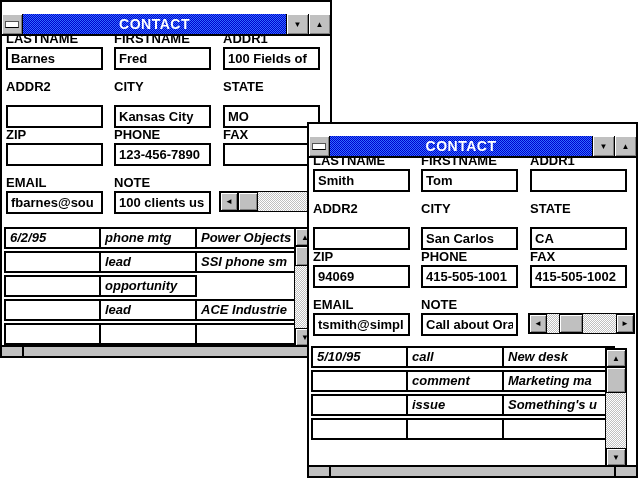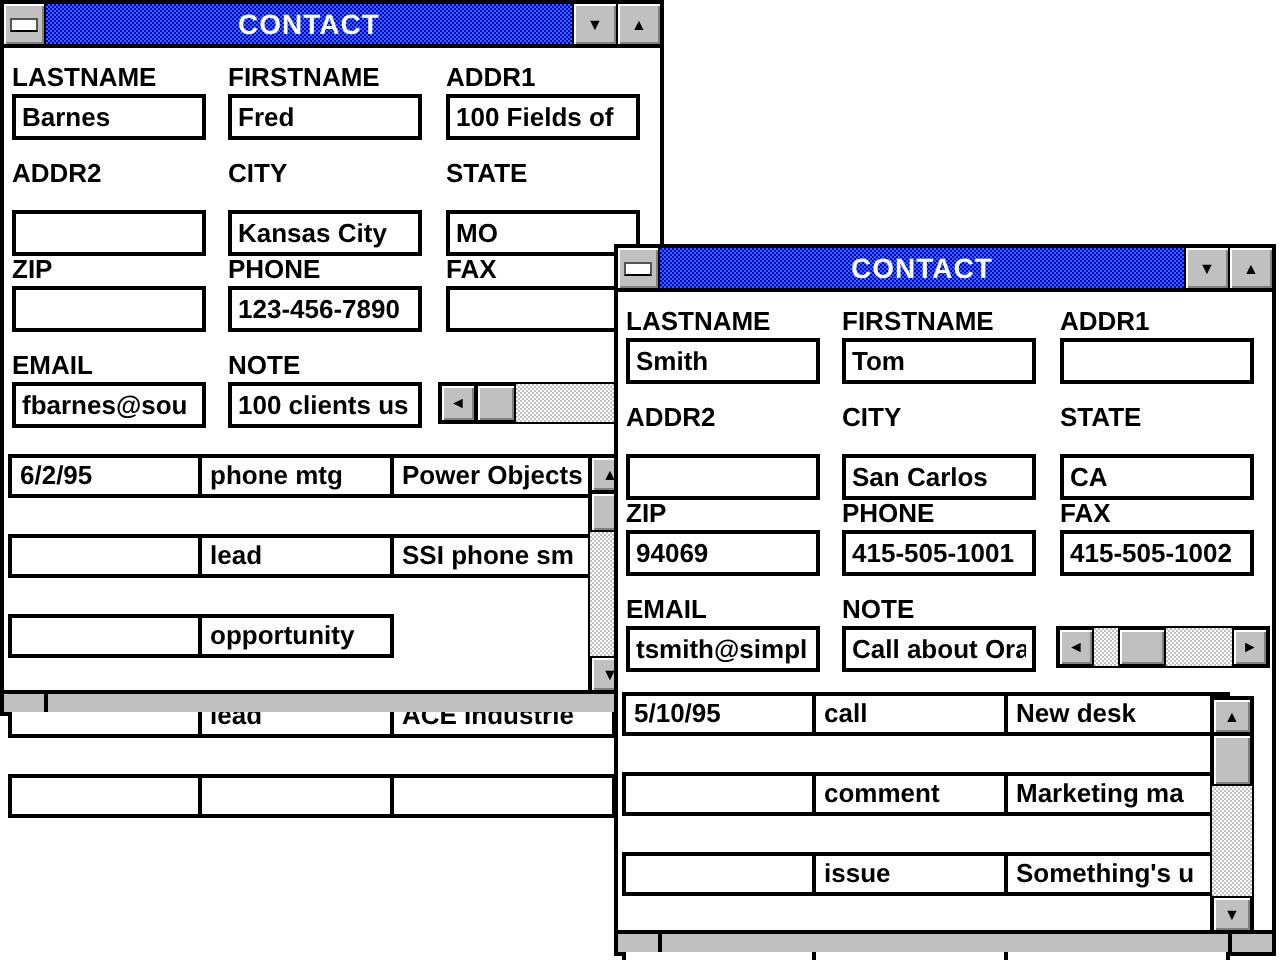--- a/index.html
+++ b/index.html
@@ -1,21 +1,21 @@
 <!DOCTYPE html>
 <html><head>
 <meta charset="utf-8">
 <style>
   html,body{margin:0;padding:0;}
   .stage{position:relative;width:640px;height:480px;background:#ffffff;overflow:hidden;
          font-family:"Liberation Sans",sans-serif;}
   .win{position:absolute;background:#ffffff;border:2px solid #000;box-sizing:border-box;}
 
   
-  .titlebar{position:absolute;left:0;top:0;right:0;height:20px;display:flex;
+  .titlebar{position:absolute;left:0;top:12px;right:0;height:20px;display:flex;
             border-bottom:2px solid #000;}
   .sysbox{width:20px;height:20px;background:#c0c0c0;border-right:1px solid #000;
           box-shadow:inset 1px 1px 0 #fff, inset -1px -1px 0 #808080;
           display:flex;align-items:center;justify-content:center;flex:none;}
   .sysdash{width:12px;height:5px;background:#fff;border:1px solid #555;border-bottom-color:#000;}
   .tbar-mid{flex:1;display:flex;align-items:center;justify-content:center;
             background-color:#0a2ae0;
             background-image:
               linear-gradient(45deg,#2f6bff 25%,transparent 25%,transparent 75%,#2f6bff 75%),
               linear-gradient(45deg,#2f6bff 25%,#0000cd 25%,#0000cd 75%,#2f6bff 75%);
@@ -30,21 +30,21 @@
   .fl{position:absolute;font-weight:bold;font-size:13px;white-space:nowrap;color:#000;}
   .fb{position:absolute;width:97px;height:23px;border:2px solid #000;background:#fff;
       font-family:"Liberation Sans",sans-serif;font-weight:bold;font-size:13px;
       padding:1px 3px;box-sizing:border-box;overflow:hidden;white-space:nowrap;color:#000;outline:none;}
   .c0{left:4px}.c1{left:112px}.c2{left:221px}
   .lr0{top:29px}.lr1{top:77px}.lr2{top:125px}.lr3{top:173px}
   .br0{top:45px}.br1{top:103px}.br2{top:141px}.br3{top:189px}
 
   
   .dtable{position:absolute;}
-  .trow{display:flex;height:22px;margin-bottom:18px;}
+  .trow{display:flex;height:22px;margin-bottom:2px;font-style:italic;}
   .tcell{height:22px;border:2px solid #000;box-sizing:border-box;background:#fff;
          font-weight:bold;font-size:13px;line-height:18px;padding:0 4px;
          overflow:hidden;white-space:nowrap;color:#000;}
   .tc0{width:97px}.tc1{width:98px;margin-left:-2px}.tc2{width:113px;margin-left:-2px}
 
   
   .checker{background-color:#d8d8d8;
            background-image:
              linear-gradient(45deg,#fff 25%,transparent 25%,transparent 75%,#fff 75%),
              linear-gradient(45deg,#fff 25%,#c0c0c0 25%,#c0c0c0 75%,#fff 75%);

